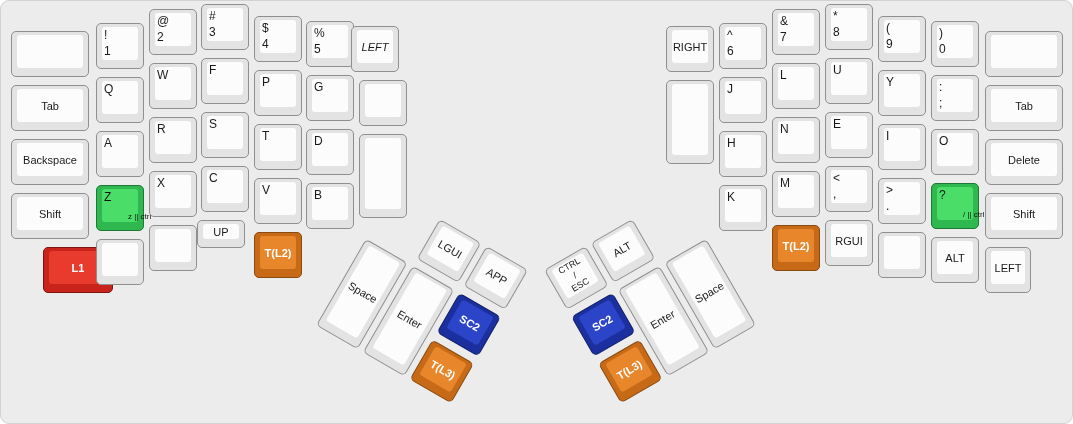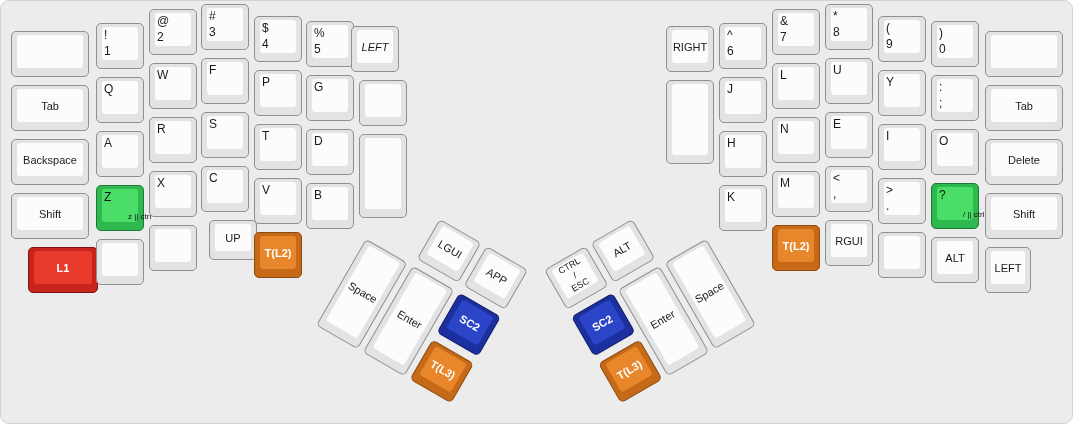--- a/index.html
+++ b/index.html
@@ -59,21 +59,21 @@
         <span class="leg leg-c">Tab</span>
       </div>
       <div class="key" style="left: 10px; top: 138px; width: 78px; height: 46px;">
         <div class="key-top"></div>
         <span class="leg leg-c">Backspace</span>
       </div>
       <div class="key" style="left: 10px; top: 192px; width: 78px; height: 46px;">
         <div class="key-top"></div>
         <span class="leg leg-c">Shift</span>
       </div>
-      <div class="key red" style="left: 27px; top: 246px; width: 70px; height: 46px;">
+      <div class="key red" style="left: 42px; top: 246px; width: 70px; height: 46px;">
         <div class="key-top"></div>
         <span class="leg leg-c">L1</span>
       </div>
       <div class="key" style="left: 95px; top: 22px; width: 48px; height: 46px;">
         <div class="key-top"></div>
         <span class="leg leg-tl">!</span>
         <span class="leg leg-bl">1</span>
       </div>
       <div class="key" style="left: 95px; top: 76px; width: 48px; height: 46px;">
         <div class="key-top"></div>
@@ -121,21 +121,21 @@
         <span class="leg leg-tl">F</span>
       </div>
       <div class="key" style="left: 200px; top: 111px; width: 48px; height: 46px;">
         <div class="key-top"></div>
         <span class="leg leg-tl">S</span>
       </div>
       <div class="key" style="left: 200px; top: 165px; width: 48px; height: 46px;">
         <div class="key-top"></div>
         <span class="leg leg-tl">C</span>
       </div>
-      <div class="key" style="left: 208px; top: 219px; width: 48px; height: 40px;">
+      <div class="key" style="left: 196px; top: 219px; width: 48px; height: 28px;">
         <div class="key-top"></div>
         <span class="leg leg-c">UP</span>
       </div>
       <div class="key" style="left: 253px; top: 15px; width: 48px; height: 46px;">
         <div class="key-top"></div>
         <span class="leg leg-tl">$</span>
         <span class="leg leg-bl">4</span>
       </div>
       <div class="key" style="left: 253px; top: 69px; width: 48px; height: 46px;">
         <div class="key-top"></div>

